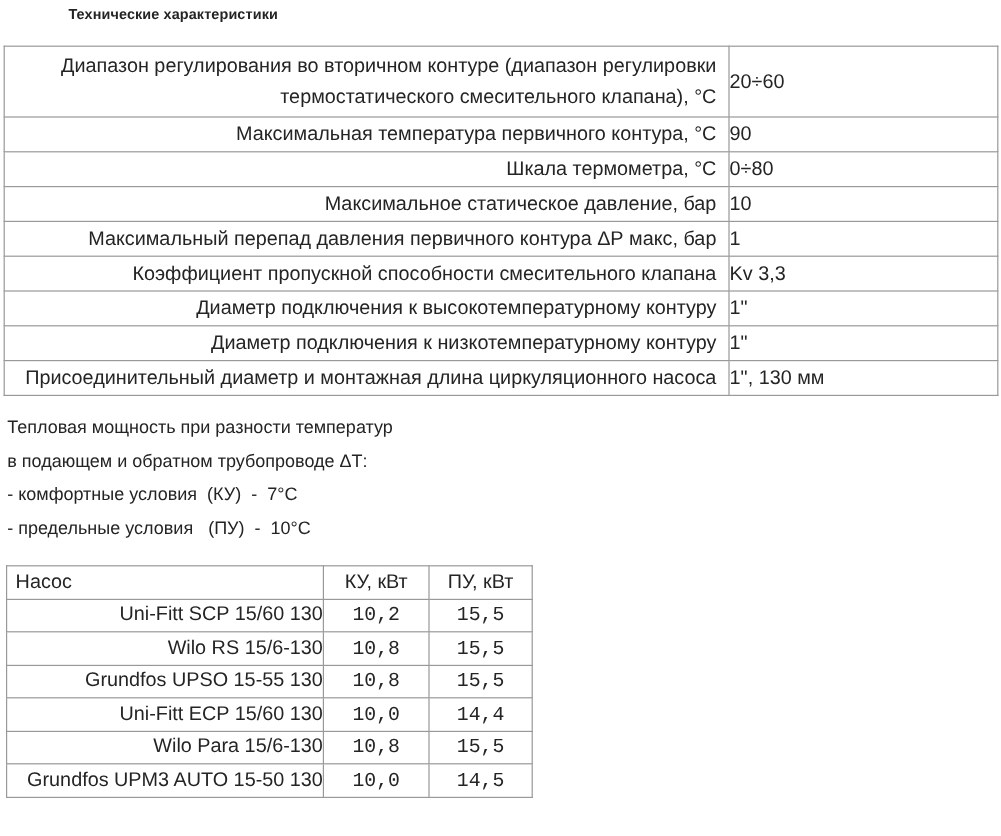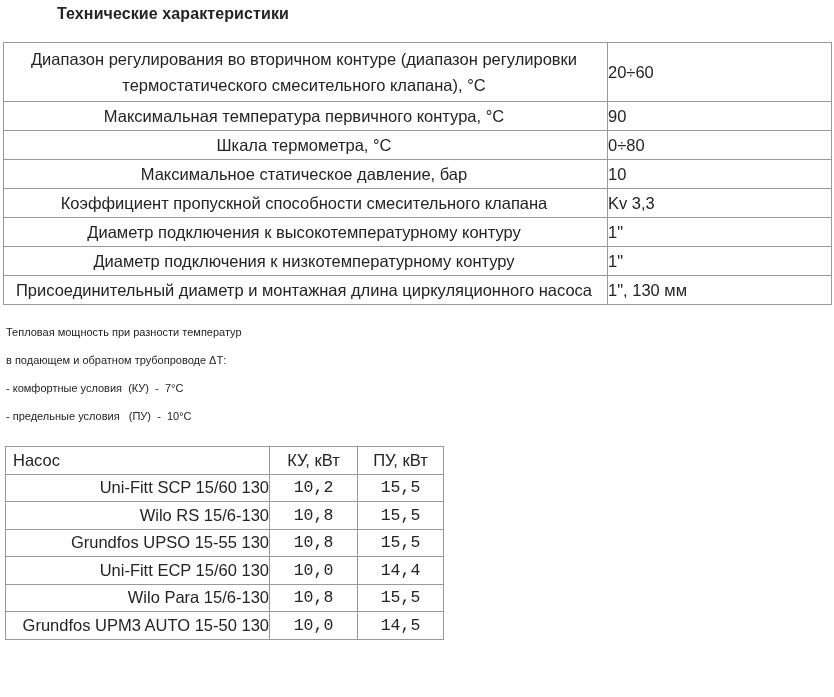--- a/index.html
+++ b/index.html
@@ -7,46 +7,46 @@
     width: 834px; height: 697px;
     background: var(--bg, #ffffff);
     color: var(--text, #242424);
     font-family: "Liberation Sans", sans-serif;
     overflow: hidden;
   }
   .page { width: 834px; height: 697px; }
 
   .title {
     margin: 5px 0 0 57px;
-    font-size: 16px;
+    font-size: 12px;
     font-weight: bold;
     letter-spacing: 0.1px;
   }
 
   table { border-collapse: collapse; table-layout: fixed; }
   td, th {
     border: 1px solid var(--border, #999999);
     font-size: 16.5px;
     font-weight: normal;
     vertical-align: middle;
     overflow: hidden;
   }
 
   
   .specs { width: 828px; margin: 19px 0 0 3px; }
   .specs tr { height: 27px; }
   .specs tr:first-child { height: 59px; }
   .specs td { line-height: 26px; }
-  .specs .cell-label { text-align: center; padding: 1px 10px 1px 7px; }
+  .specs .cell-label { text-align: right; padding: 1px 10px 1px 7px; }
   .specs .cell-value { text-align: left; }
 
   
   .note { margin: 13px 0 0 6px; }
   .note p {
-    font-size: 11px;
+    font-size: 15px;
     line-height: 28px;
     white-space: pre;
   }
 
   
   .pumps { width: 438px; margin: 16px 0 0 5px; }
   .pumps tr { height: 27.5px; }
   .pumps th { text-align: center; margin-left: 44px; }
   .pumps th.col-pump { text-align: left; padding-left: 7px; }
   .pumps .cell-pump { text-align: right; padding-left: 7px; }
@@ -73,20 +73,24 @@
           <td class="cell-label">Максимальная температура первичного контура, °С</td>
           <td class="cell-value">90</td>
         </tr>
         <tr>
           <td class="cell-label">Шкала термометра, °С</td>
           <td class="cell-value">0÷80</td>
         </tr>
         <tr>
           <td class="cell-label">Максимальное статическое давление, бар</td>
           <td class="cell-value">10</td>
+        </tr>
+        <tr>
+          <td class="cell-label">Максимальный перепад давления первичного контура ΔР макс, бар</td>
+          <td class="cell-value">1</td>
         </tr>
         <tr>
           <td class="cell-label">Коэффициент пропускной способности смесительного клапана</td>
           <td class="cell-value">Kv 3,3</td>
         </tr>
         <tr>
           <td class="cell-label">Диаметр подключения к высокотемпературному контуру</td>
           <td class="cell-value">1"</td>
         </tr>
         <tr>

